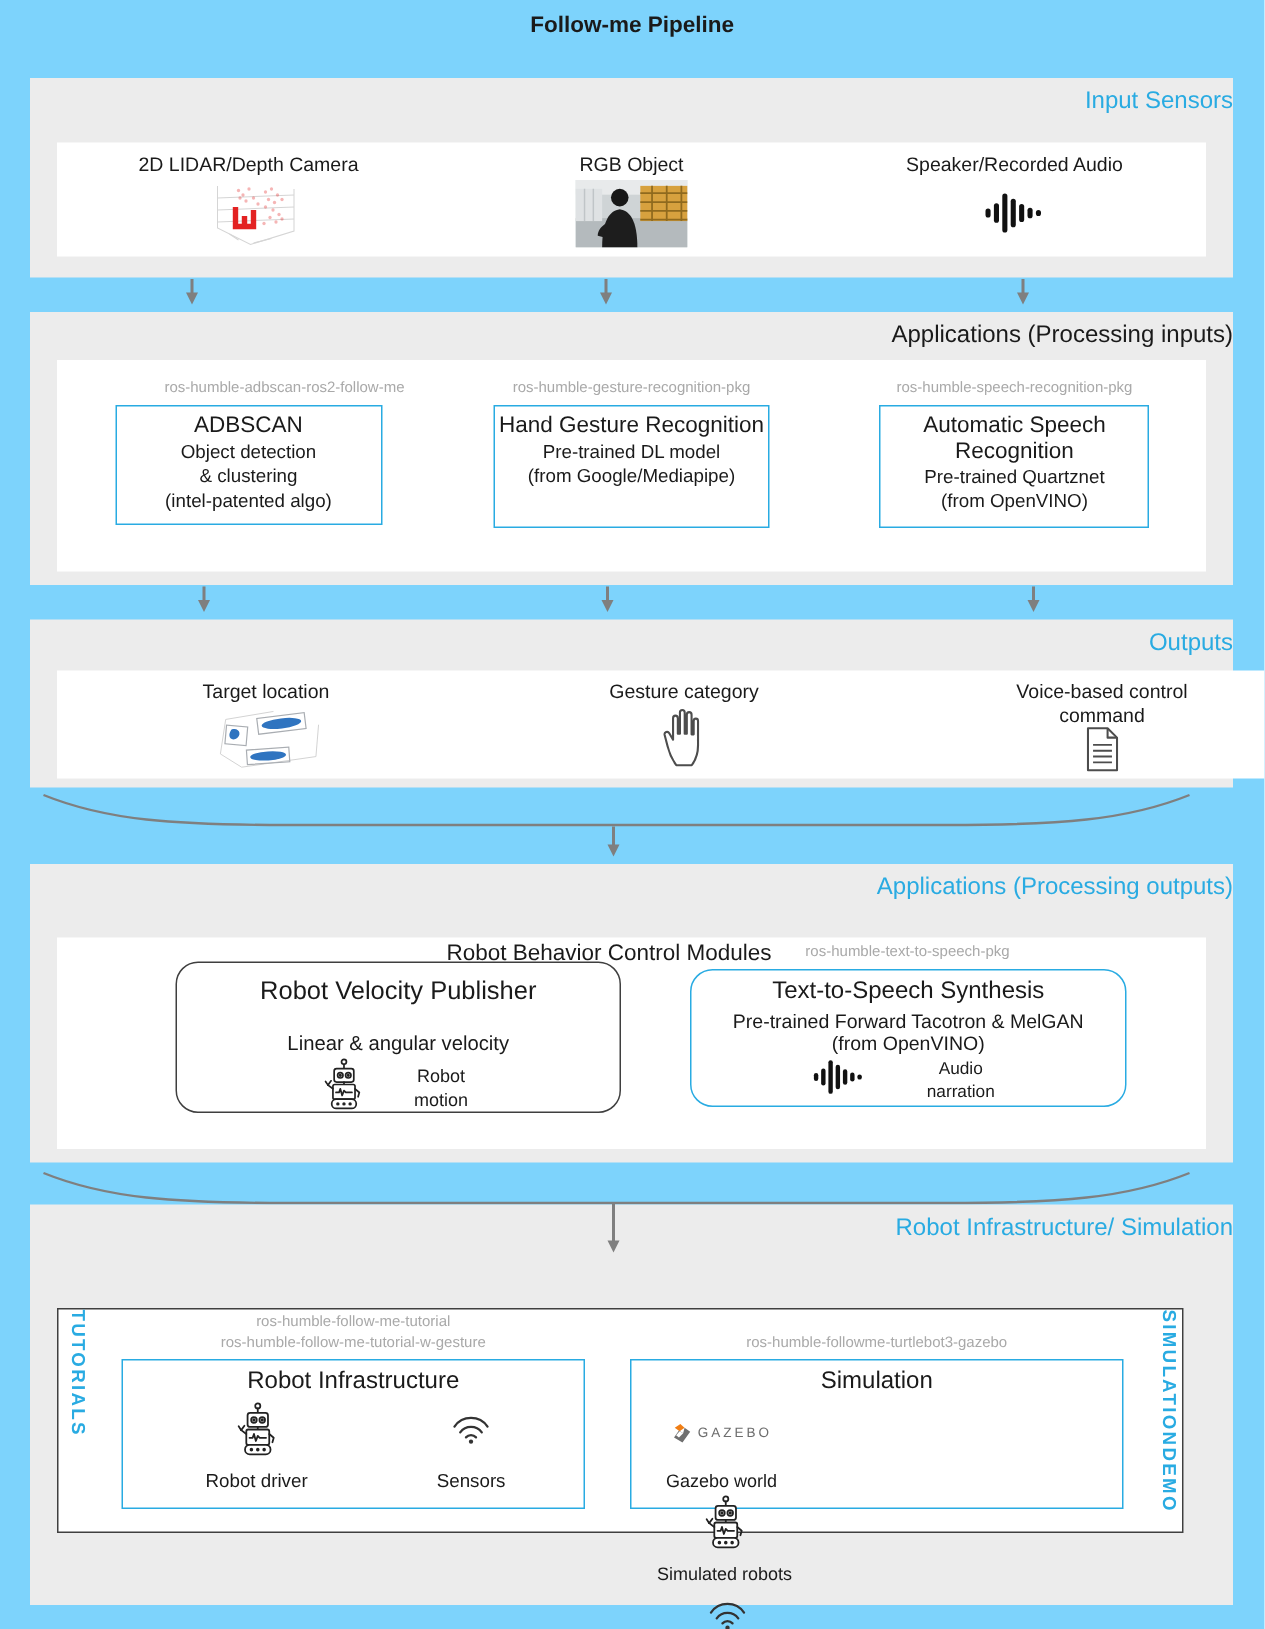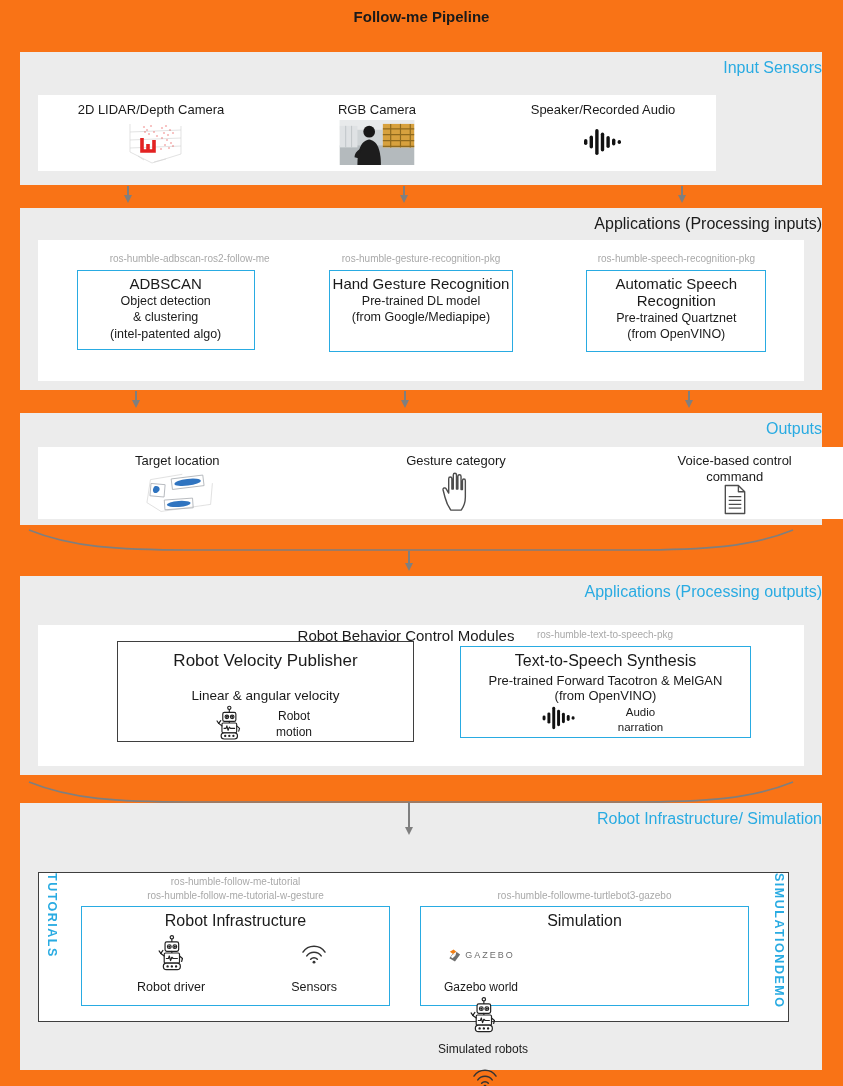--- a/index.html
+++ b/index.html
@@ -1,16 +1,16 @@
 <!DOCTYPE html>
 <html><head>
 <meta charset="utf-8">
 <style>
   html,body{margin:0;padding:0;background:#fff;}
-  #canvas{position:relative;width:843px;height:1086px;background:#f97316;
+  #canvas{position:relative;width:843px;height:1086px;background:#7dd3fc;
     font-family:"Liberation Sans",sans-serif;color:#1a1a1a;overflow:hidden;}
   .page-title{position:absolute;top:8px;left:0;width:100%;text-align:center;
     font-size:15px;font-weight:bold;}
   .sec{position:absolute;left:20px;width:802px;background:#ececec;}
   .sec-h{position:absolute;top:7px;left:0;width:100%;text-align:right;
     font-size:16px;color:#29abe2;}
   .sec-h.dark{color:#1a1a1a;}
   .white{position:absolute;background:#fff;}
   .row3{display:flex;height:100%;}
   .cell{flex:1;display:flex;flex-direction:column;align-items:center;}
@@ -18,21 +18,21 @@
   .pkg{font-size:10px;color:#a9a9a9;text-align:center;white-space:nowrap;}
   .bluebox{border:1.5px solid #29abe2;background:#fff;text-align:center;box-sizing:border-box;}
   .bb-title{font-size:15px;line-height:1.12;margin-top:5px;}
   .bb-line{font-size:12.5px;line-height:1.33;display:block;}
   .arr{position:absolute;width:0;border-left:2px solid #7f7f7f;z-index:4;}
   .arr::after{content:'';position:absolute;bottom:-8px;left:-5.5px;width:0;height:0;
     border:4.5px solid transparent;border-top:8.5px solid #7f7f7f;}
   .brace{position:absolute;left:26px;width:770px;height:26px;}
   .mod-caption{position:absolute;top:2px;text-align:center;font-size:15px;}
   .mod-caption.gray{color:#a9a9a9;font-size:10px;padding-top:2px;}
-  .mbox{position:absolute;text-align:center;background:#fff;box-sizing:border-box;}
+  .mbox{position:absolute;text-align:center;background:#fff;box-sizing:border-box;border-radius:15px;}
   .mbox.dark{border:1.5px solid #3f3f3f;}
   .mbox.blue{border:1.5px solid #29abe2;}
   .iconrow{display:flex;justify-content:center;align-items:center;}
   .icolab{font-size:12px;line-height:1.3;text-align:center;}
   .outer{position:absolute;border:1.5px solid #3f3f3f;background:#fff;box-sizing:border-box;}
   .vtab{position:absolute;top:0;bottom:0;display:flex;align-items:center;
     writing-mode:vertical-rl;color:#29abe2;font-weight:bold;font-size:12.5px;
     letter-spacing:1.5px;text-align:center;}
   .vtab div{display:block;text-align:center;}
   .s5item{display:flex;flex-direction:column;align-items:center;}
@@ -102,21 +102,21 @@
     </g>
   </symbol>
 </svg>
 
 <div id="canvas">
 
   <div class="page-title">Follow-me Pipeline</div>
 
   <div class="sec" style="top:52px;height:133px;">
     <div class="sec-h">Input Sensors</div>
-    <div class="white" style="left:18px;top:43px;width:678px;height:76px;">
+    <div class="white" style="left:18px;top:43px;width:766px;height:76px;">
       <div class="row3">
         <div class="cell">
           <div class="itm-label">2D LIDAR/Depth Camera</div>
           <span>
             <svg width="66" height="50" viewBox="0 0 66 50">
               <g stroke="#d5d5d5" stroke-width="0.7" fill="none">
                 <polyline points="12,6 12,34 34,45 63,36 63,8"></polyline>
                 <line x1="12" y1="14" x2="63" y2="12"></line>
                   <line x1="12" y1="22" x2="63" y2="20"></line>
                   <line x1="12" y1="30" x2="63" y2="28"></line>
@@ -146,21 +146,21 @@
                   <circle cx="39" cy="18" r="1.1"></circle>
               </g>
               <g stroke="#e32222" stroke-width="3.6" fill="none">
                 <path d="M24 20 L24 33 L36 33 L36 22"></path>
                 <line x1="30" y1="26" x2="30" y2="33"></line>
               </g>
             </svg>
           </span>
         </div>
         <div class="cell">
-          <div class="itm-label">RGB Camera</div>
+          <div class="itm-label">RGB Object</div>
           <span style="margin-top:2px;">
             <svg width="76" height="45" viewBox="0 0 76 46">
               <rect width="76" height="46" fill="#cfd4d6"></rect>
               <rect width="76" height="10" fill="#e8eaeb"></rect>
               <rect y="26" width="76" height="20" fill="#b4babd"></rect>
               <rect x="0" y="6" width="18" height="22" fill="#dfe2e4"></rect>
               <line x1="6" y1="6" x2="6" y2="28" stroke="#c0c5c8"></line>
                 <line x1="12" y1="6" x2="12" y2="28" stroke="#c0c5c8"></line>
               <rect x="44" y="4" width="32" height="24" fill="#d7a13e"></rect>
               <g stroke="#8f6a1e" stroke-width="1.2">

